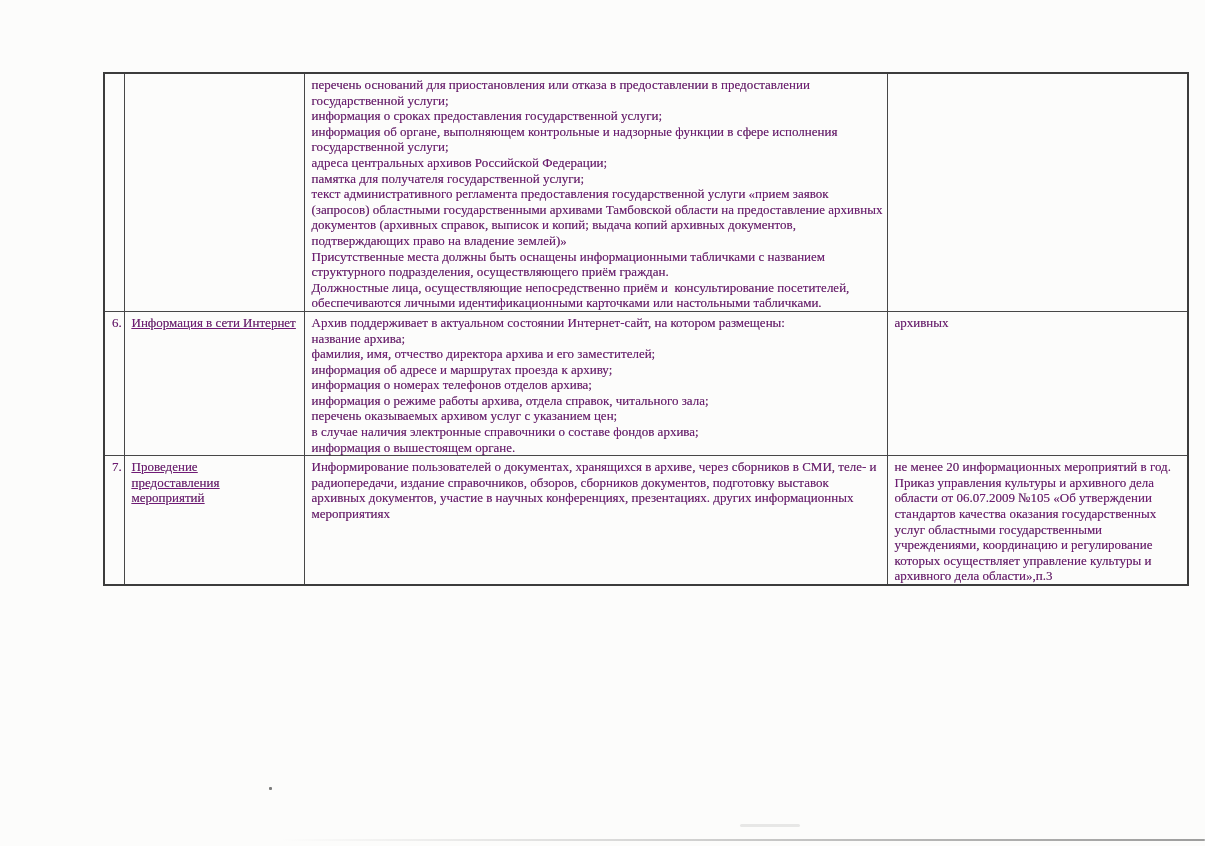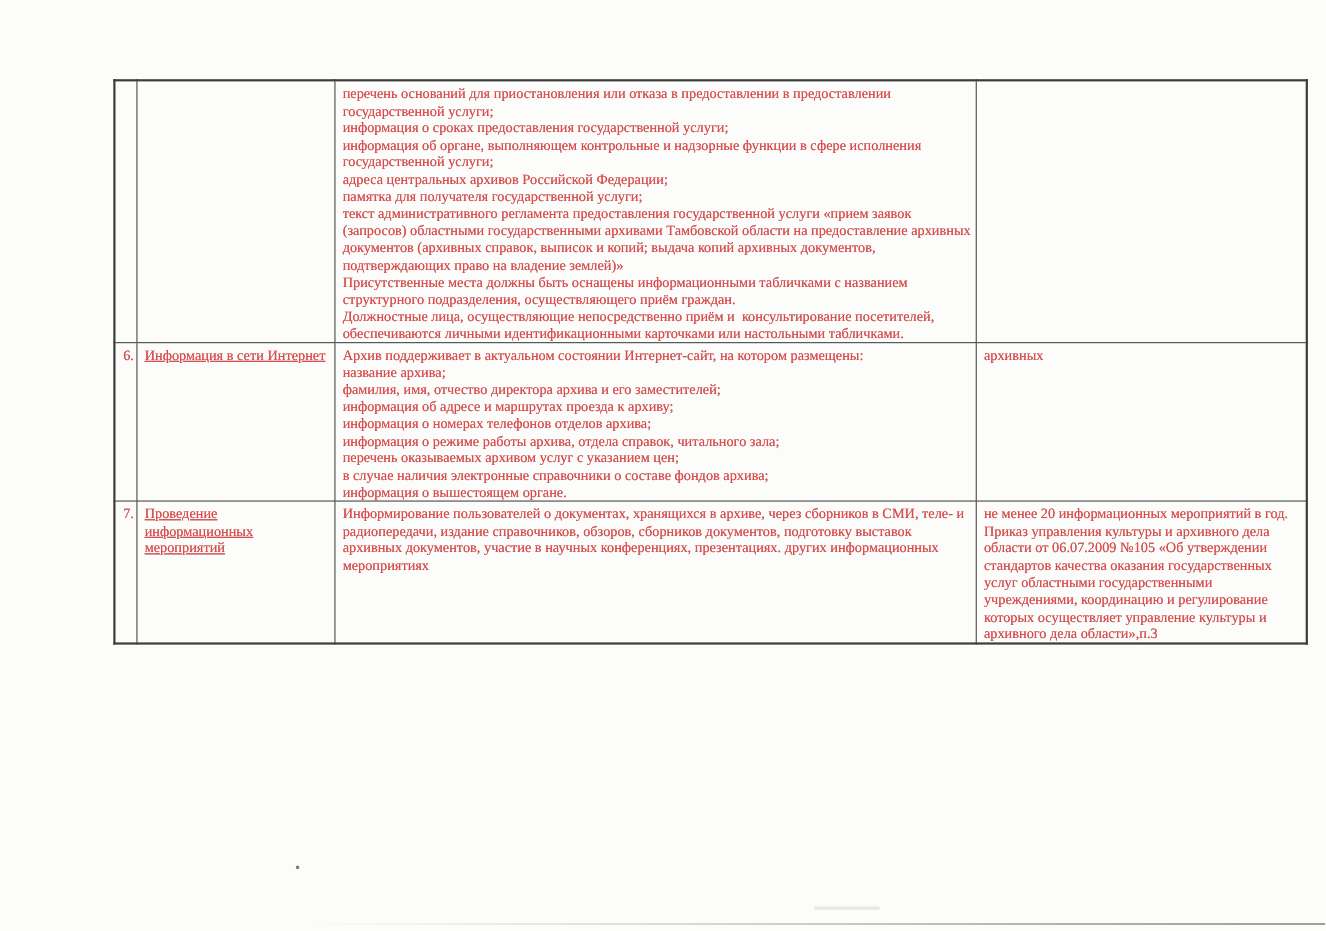--- a/index.html
+++ b/index.html
@@ -8,21 +8,21 @@
     width: 1205px;
     height: 846px;
     background: #fcfcfb;
     overflow: hidden;
     position: relative;
   }
   .page {
     position: absolute;
     inset: 0;
     font-family: "Liberation Serif", "DejaVu Serif", serif;
-    color: #ef4444;
+    color: #701a75;
   }
   table.doc-table {
     position: absolute;
     left: 103px;
     top: 72px;
     width: 1084px;
     border-collapse: collapse;
     table-layout: fixed;
     background: transparent;
   }
@@ -126,21 +126,21 @@
 информация о номерах телефонов отделов архива;
 информация о режиме работы архива, отдела справок, читального зала;
 перечень оказываемых архивом услуг с указанием цен;
 в случае наличия электронные справочники о составе фондов архива;
 информация о вышестоящем органе.</td>
         <td class="note lines">архивных</td>
       </tr>
       <tr class="r3">
         <td class="num">7.</td>
         <td class="cat lines">Проведение
-информационных
+предоставления
 мероприятий</td>
         <td class="desc lines">Информирование пользователей о документах, хранящихся в архиве, через сборников в СМИ, теле- и
 радиопередачи, издание справочников, обзоров, сборников документов, подготовку выставок
 архивных документов, участие в научных конференциях, презентациях. других информационных
 мероприятиях</td>
         <td class="note lines">не менее 20 информационных мероприятий в год.
 Приказ управления культуры и архивного дела
 области от 06.07.2009 №105 «Об утверждении
 стандартов качества оказания государственных
 услуг областными государственными

